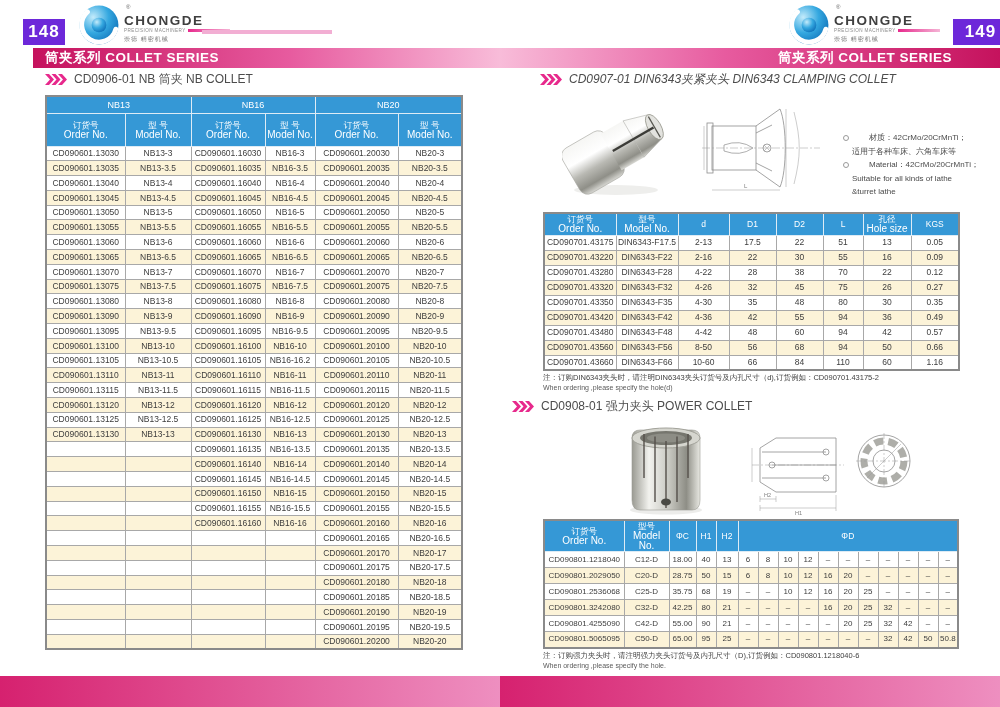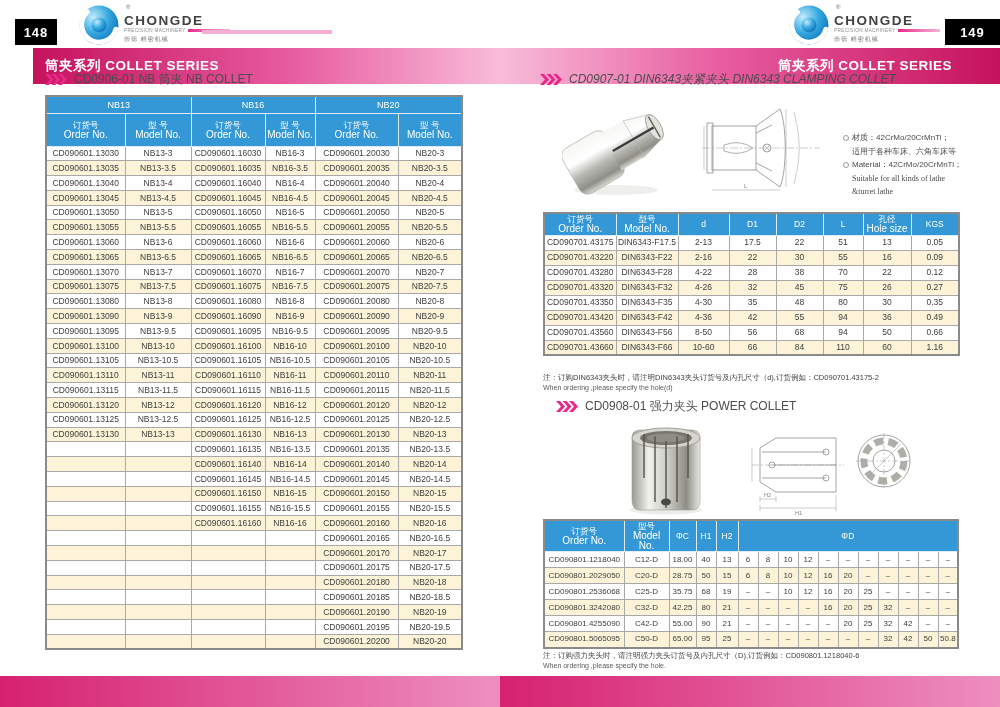--- a/index.html
+++ b/index.html
@@ -1,32 +1,32 @@
 <!DOCTYPE html>
 <html><head>
 <meta charset="utf-8">
 <style>
   html,body{margin:0;padding:0;background:#fff;}
   #canvas{position:relative;width:1000px;height:707px;background:#fff;overflow:hidden;
           font-family:"Liberation Sans","DejaVu Sans",sans-serif;}
   
-  .pagebox{position:absolute;background:#000000;color:#fff;font-weight:bold;font-size:13px;
-           display:flex;align-items:center;justify-content:center;letter-spacing:1px;}
+  .pagebox{position:absolute;background:#6d28d9;color:#fff;font-weight:bold;font-size:17px;
+           display:flex;align-items:center;justify-content:center;letter-spacing:1px;margin-left:8px;}
   
   .logo{position:absolute;display:flex;align-items:flex-start;gap:4px;}
   .logo .globe{width:42px;height:42px;}
   .logo .lt{padding-top:4px;position:relative;}
   .logo .reg{font-size:6px;color:#666;position:absolute;top:0px;left:2px;}
   .logo .brand{font-size:13.5px;font-weight:bold;color:#3f3f3f;letter-spacing:1.5px;margin-top:5px;}
   .logo .sub{font-size:4.6px;color:#8c8c8c;letter-spacing:0.4px;display:flex;align-items:center;gap:2px;white-space:nowrap;}
   .logo .subline{display:inline-block;width:42px;height:2.5px;background:linear-gradient(90deg,#e7298c,#f5b5d6);}
   .logo .zh{font-size:6px;color:#777;margin-top:2px;letter-spacing:1px;}
   .accentline{position:absolute;height:3.5px;background:#f2aed3;}
   
-  .series-bar{position:absolute;top:48px;height:36px;color:#fff;font-weight:bold;font-size:13.5px;
+  .series-bar{position:absolute;top:48px;height:20px;color:#fff;font-weight:bold;font-size:13.5px;
               display:flex;align-items:center;letter-spacing:0.5px;}
   .series-left{left:33px;width:467px;padding-left:12px;box-sizing:border-box;
                background:linear-gradient(90deg,#c5125d 0%,#e75b9f 55%,#f8bcd9 100%);}
   .series-right{left:500px;width:500px;justify-content:flex-end;padding-right:48px;box-sizing:border-box;
                background:linear-gradient(90deg,#f8bcd9 0%,#e75b9f 45%,#c5125d 100%);}
   
   .section-title{position:absolute;display:flex;align-items:center;gap:7px;color:#4c4c4c;font-size:12px;white-space:nowrap;}
   .chev{width:22px;height:11px;flex:0 0 auto;}
   
   table.cat{position:absolute;border-collapse:collapse;table-layout:fixed;background:#fff;
@@ -44,22 +44,22 @@
   table.din thead tr{height:22px;}
   table.din tbody tr{height:15px;}
   table.pow thead tr{height:19px;}
   table.pow tbody tr{height:16px;margin-left:26px;}
   table.pow td{font-size:8px;}
   
   .note{position:absolute;white-space:nowrap;}
   .note .note-zh{font-size:7.5px;color:#3e3e3e;line-height:10px;}
   .note .note-en{font-size:7px;color:#5a5a5a;line-height:10px;}
   .mat{position:absolute;font-size:8px;color:#4a4a4a;line-height:13.5px;}
-  .mat .mat-line{display:flex;align-items:center;gap:3px;white-space:nowrap;}
-  .mat .indent{padding-left:9px;font-family:Liberation Serif, serif;}
+  .mat .mat-line{display:flex;align-items:center;gap:20px;white-space:nowrap;}
+  .mat .indent{padding-left:9px;}
   .ring{display:inline-block;width:4px;height:4px;border:1px solid #9a9a9a;border-radius:50%;flex:0 0 auto;}
   
   .fig{position:absolute;}
   
   .footer{position:absolute;left:0;top:676px;width:1000px;height:31px;display:flex;}
   .footer-half{width:50%;height:100%;background:linear-gradient(90deg,#d6216f 0%,#ee8fc0 100%);}
 </style>
 </head>
 <body>
 
@@ -257,21 +257,21 @@
           <td>NB13-10</td>
           <td>CD090601.16100</td>
           <td>NB16-10</td>
           <td>CD090601.20100</td>
           <td>NB20-10</td>
         </tr>
         <tr>
           <td>CD090601.13105</td>
           <td>NB13-10.5</td>
           <td>CD090601.16105</td>
-          <td>NB16-10.5</td>
+          <td>NB16-16.2</td>
           <td>CD090601.20105</td>
           <td>NB20-10.5</td>
         </tr>
         <tr>
           <td>CD090601.13110</td>
           <td>NB13-11</td>
           <td>CD090601.16110</td>
           <td>NB16-11</td>
           <td>CD090601.20110</td>
           <td>NB20-11</td>
@@ -618,20 +618,30 @@
           <td>CD090701.43420</td>
           <td>DIN6343-F42</td>
           <td>4-36</td>
           <td>42</td>
           <td>55</td>
           <td>94</td>
           <td>36</td>
           <td>0.49</td>
         </tr>
         <tr>
+          <td>CD090701.43480</td>
+          <td>DIN6343-F48</td>
+          <td>4-42</td>
+          <td>48</td>
+          <td>60</td>
+          <td>94</td>
+          <td>42</td>
+          <td>0.57</td>
+        </tr>
+        <tr>
           <td>CD090701.43560</td>
           <td>DIN6343-F56</td>
           <td>8-50</td>
           <td>56</td>
           <td>68</td>
           <td>94</td>
           <td>50</td>
           <td>0.66</td>
         </tr>
         <tr>
@@ -645,21 +655,21 @@
           <td>1.16</td>
         </tr>
       </tbody>
     </table>
 
   <div class="note" style="left:543px;top:373px;">
     <div class="note-zh">注：订购DIN6343夹头时，请注明DIN6343夹头订货号及内孔尺寸（d),订货例如：CD090701.43175-2</div>
     <div class="note-en">When ordering ,please specify the hole(d)</div>
   </div>
 
-  <div class="section-title" style="left:556px;top:398px;">
+  <div class="section-title" style="left:512px;top:398px;">
     <svg class="chev" viewBox="0 0 22 11">
       <path d="M0 0 L4 0 L9 5.5 L4 11 L0 11 L5 5.5 Z" fill="#e7298c"></path>
       <path d="M6.5 0 L10.5 0 L15.5 5.5 L10.5 11 L6.5 11 L11.5 5.5 Z" fill="#e7298c"></path>
       <path d="M13 0 L17 0 L22 5.5 L17 11 L13 11 L18 5.5 Z" fill="#e7298c"></path>
     </svg>
     <span>CD0908-01 强力夹头  POWER COLLET</span>
   </div>
 
   <svg class="fig" style="left:620px;top:422px;" width="92" height="94" viewBox="0 0 92 94">
     <defs>

